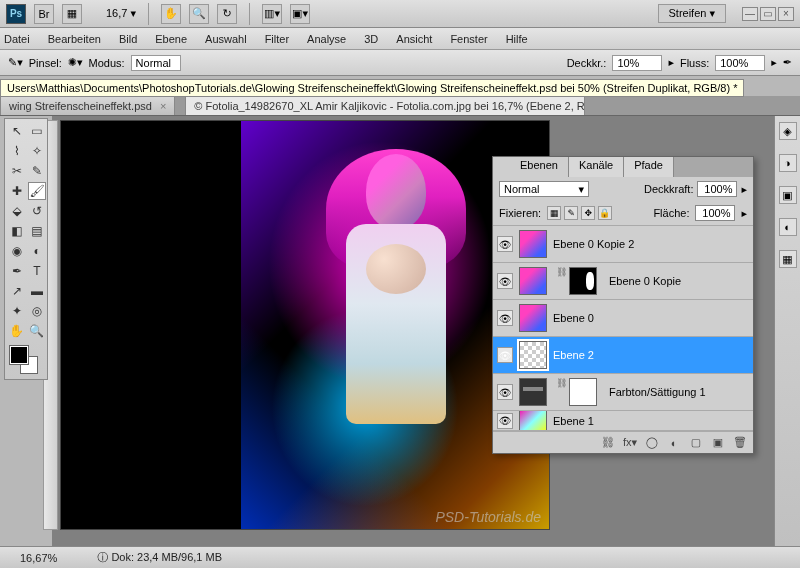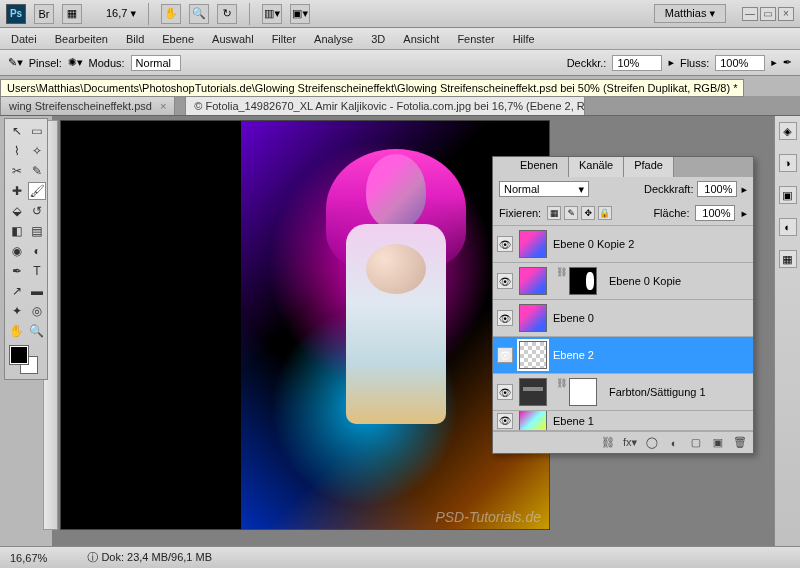--- a/index.html
+++ b/index.html
@@ -5,21 +5,21 @@
 * { margin:0; padding:0; box-sizing:border-box; font-family:Tahoma,Arial,sans-serif; font-size:11px; }
 body { background:#b8b8b8; width:800px; height:568px; overflow:hidden; position:relative; }
 .topbar { background:linear-gradient(#e0e0e0,#c8c8c8); height:28px; display:flex; align-items:center; padding:0 6px; border-bottom:1px solid #888; gap:8px; }
 .ps-logo { width:20px; height:20px; background:#0a3d5c; border:1px solid #555; display:flex; align-items:center; justify-content:center; color:#8fd4f0; font-weight:bold; font-size:10px; }
 .top-icon { width:20px; height:20px; background:#d0d0d0; border:1px solid #999; display:inline-flex; align-items:center; justify-content:center; }
 .zoom { margin-left:16px; }
 .divider-v { width:1px; height:22px; background:#999; margin:0 4px; }
 .workflow { margin-left:auto; padding:2px 10px; background:#d0d0d0; border:1px solid #999; }
 .win-btns { display:flex; gap:2px; margin-left:8px; }
 .win-btn { width:16px; height:14px; border:1px solid #888; background:#ddd; display:flex; align-items:center; justify-content:center; font-size:10px; color:#555; }
-.menubar { background:linear-gradient(#e5e5e5,#d0d0d0); height:22px; display:flex; align-items:center; padding:0 11px; gap:18px; border-bottom:1px solid #999; }
+.menubar { background:linear-gradient(#e5e5e5,#d0d0d0); height:22px; display:flex; align-items:center; padding:0 4px; gap:18px; border-bottom:1px solid #999; }
 .menu-item { color:#222; cursor:default; }
 .options-bar { background:linear-gradient(#e5e5e5,#cfcfcf); height:26px; display:flex; align-items:center; padding:0 8px; gap:6px; border-bottom:1px solid #888; position:relative; z-index:1; }
 .opt-field { border:1px solid #999; background:#fff; padding:1px 4px; height:16px; width:50px; display:inline-flex; align-items:center; }
 .tooltip-bar { position:absolute; top:79px; left:0; background:#ffffe1; border:1px solid #888; padding:2px 6px; z-index:50; font-size:11px; color:#000; }
 .tabs { position:absolute; top:96px; left:0; right:0; height:20px; background:#9a9a9a; display:flex; align-items:stretch; border-bottom:1px solid #666; z-index:2; }
 .tab { background:linear-gradient(#d8d8d8,#c0c0c0); border:1px solid #888; border-bottom:none; padding:2px 8px; margin-right:10px; display:flex; align-items:center; gap:8px; font-size:11px; color:#333; max-width:50%; overflow:hidden; white-space:nowrap; }
 .tab.active { background:#e8e8e8; }
 .tab-close { color:#777; }
 .workspace { position:absolute; top:116px; left:52px; right:0; bottom:22px; background:#808080; }
 .canvas-wrap { position:absolute; top:4px; left:8px; width:490px; height:410px; background:#000; border:1px solid #444; overflow:hidden; }
@@ -37,21 +37,21 @@
 .head { width:60px; height:75px; border-radius:50% 50% 45% 45%; background:linear-gradient(135deg,#ff60e0 30%,#d080c0 60%,#8060b0 100%); margin:0 auto; }
 .hair { position:absolute; top:-5px; left:10px; width:140px; height:120px; border-radius:50% 50% 30% 30%; background:linear-gradient(180deg,#ff40d0 0%,#e020c0 40%,rgba(180,0,180,0.3) 100%); z-index:-1; }
 .body { width:100px; height:200px; margin:-5px auto 0; border-radius:20px 20px 10px 10px; background:linear-gradient(180deg,#f0d0f0 0%,#e0e8f0 40%,#c0d8e0 70%,#e0c080 100%); position:relative; }
 .body::before { content:''; position:absolute; top:20px; left:20px; width:60px; height:50px; border-radius:50%; background:radial-gradient(circle at 30% 30%, #f8e0d0, #d0b0a0); }
 .toolbox { position:absolute; top:118px; left:4px; width:44px; background:linear-gradient(#dcdcdc,#c8c8c8); border:1px solid #888; padding:3px; display:grid; grid-template-columns:1fr 1fr; gap:2px; z-index:3; }
 .tool { width:18px; height:18px; border:1px solid transparent; display:flex; align-items:center; justify-content:center; font-size:12px; color:#333; }
 .tool.brush { background:#fff; border:1px solid #888; }
 .swatches { grid-column:1/3; display:flex; position:relative; height:30px; margin-top:4px; }
 .swatch-fg { position:absolute; width:18px; height:18px; background:#000; border:1px solid #fff; outline:1px solid #666; top:0; left:2px; }
 .swatch-bg { position:absolute; width:18px; height:18px; background:#fff; border:1px solid #666; top:10px; left:12px; }
-.status { position:absolute; bottom:0; left:0; right:0; height:22px; background:linear-gradient(#e0e0e0,#c8c8c8); border-top:1px solid #888; display:flex; align-items:center; padding:0 10px; gap:40px; color:#222; }
+.status { position:absolute; bottom:0; left:0; right:0; height:22px; background:linear-gradient(#e0e0e0,#c8c8c8); border-top:1px solid #888; display:flex; align-items:center; padding:0 20px; gap:40px; color:#222; }
 .panel { position:absolute; top:156px; left:492px; width:262px; background:#cfcfcf; border:1px solid #666; box-shadow:3px 3px 6px rgba(0,0,0,0.3); z-index:10; }
 .panel-tabs { display:flex; background:#a8a8a8; height:20px;margin-left:17px; }
 .ptab { padding:2px 10px; border-right:1px solid #888; background:#d8d8d8; }
 .ptab.active { background:#cfcfcf; font-weight:normal; }
 .panel-opts { display:flex; align-items:center; padding:4px 6px; gap:4px; background:#cfcfcf; }
 .panel-select { border:1px solid #888; background:#fff; padding:1px 4px; width:90px; height:16px; display:flex; align-items:center; justify-content:space-between; }
 .panel-input { border:1px solid #888; background:#fff; padding:1px 4px; width:40px; height:16px; text-align:right; }
 .panel-row2 { display:flex; align-items:center; padding:4px 6px; gap:6px; border-bottom:1px solid #aaa; }
 .lock-icons { display:flex; gap:3px; }
 .lock-icon { width:14px; height:14px; border:1px solid #999; background:#e0e0e0; display:flex; align-items:center; justify-content:center; font-size:9px; }
@@ -85,21 +85,21 @@
   <div class="top-icon">Br</div>
   <div class="top-icon">▦</div>
   <span class="zoom">16,7 ▾</span>
   <span class="divider-v"></span>
   <div class="top-icon">✋</div>
   <div class="top-icon">🔍</div>
   <div class="top-icon">↻</div>
   <span class="divider-v"></span>
   <div class="top-icon">▥▾</div>
   <div class="top-icon">▣▾</div>
-  <div class="workflow">Matthias ▾</div>
+  <div class="workflow">Streifen ▾</div>
   <div class="win-btns">
     <div class="win-btn">—</div>
     <div class="win-btn">▭</div>
     <div class="win-btn">×</div>
   </div>
 </div>
 
 <div class="menubar">
   <span class="menu-item">Datei</span>
   <span class="menu-item">Bearbeiten</span>

